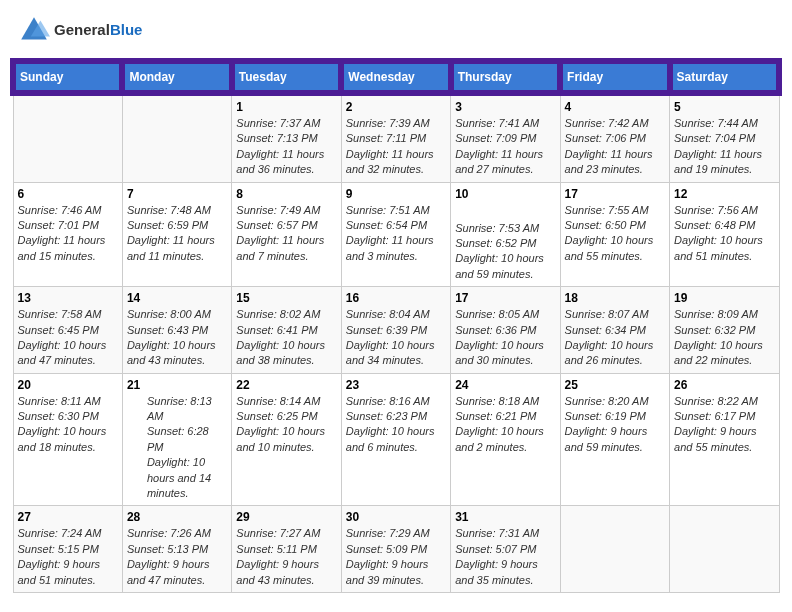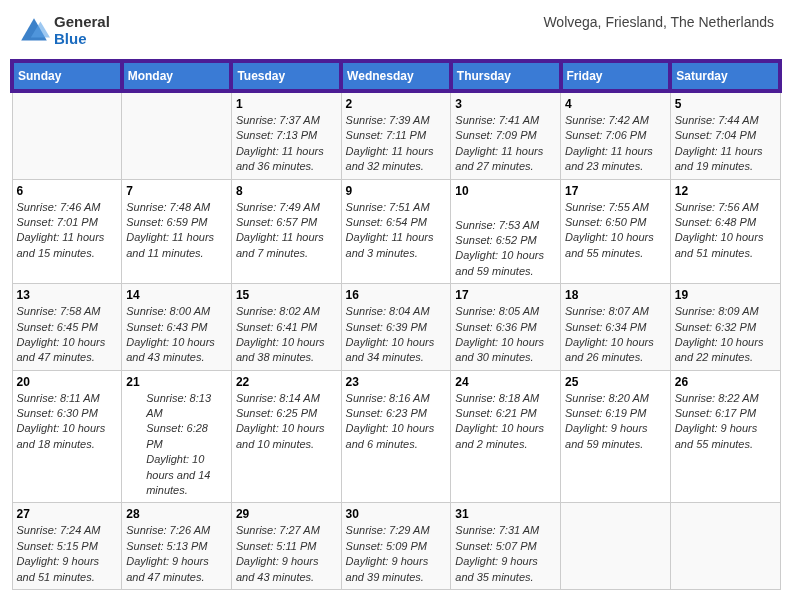--- a/index.html
+++ b/index.html
@@ -17,21 +17,21 @@
       margin-bottom: 8px;
       padding: 4px 8px;
     }
     .logo {
       display: flex;
       align-items: center;
       gap: 4px;
     }
     .logo-text {
       display: flex;
-      flex-direction: column;
+      flex-direction: row;
       line-height: 1.1;
     }
     .logo-general {
       font-size: 15px;
       font-weight: bold;
       color: #333;
     }
     .logo-blue {
       font-size: 15px;
       font-weight: bold;
@@ -58,21 +58,21 @@
       border-collapse: collapse;
       font-size: 11px;
     }
     thead tr th {
       background: #3a7bd5;
       color: #fff;
       padding: 6px 4px;
       text-align: left;
       font-size: 12px;
       font-weight: bold;
-      border: 4px solid #4c1d95;
+      border: 6px solid #4c1d95;
     }
     tbody tr td {
       border: 1px solid #ccc;
       vertical-align: top;
       padding: 4px;
       min-height: 70px;
       width: calc(100% / 7);
       background: #fff;
     }
     tbody tr:nth-child(odd) td {
@@ -104,21 +104,20 @@
     <svg class="logo-icon" viewBox="0 0 40 40" xmlns="http://www.w3.org/2000/svg">
       <polygon points="20,4 36,32 4,32" fill="#1a6bbf" opacity="0.85"></polygon>
       <polygon points="28,8 40,28 16,28" fill="#5ba4e8" opacity="0.6"></polygon>
     </svg>
     <div class="logo-text">
       <span class="logo-general">General</span>
       <span class="logo-blue">Blue</span>
     </div>
   </div>
   <div class="title-block">
-    <div class="calendar-subtitle">Wolvega, Friesland, The Netherlands</div>
   </div>
 </div>
 
 <table>
   <thead>
     <tr>
     <th>Sunday</th>
         <th>Monday</th>
         <th>Tuesday</th>
         <th>Wednesday</th>

